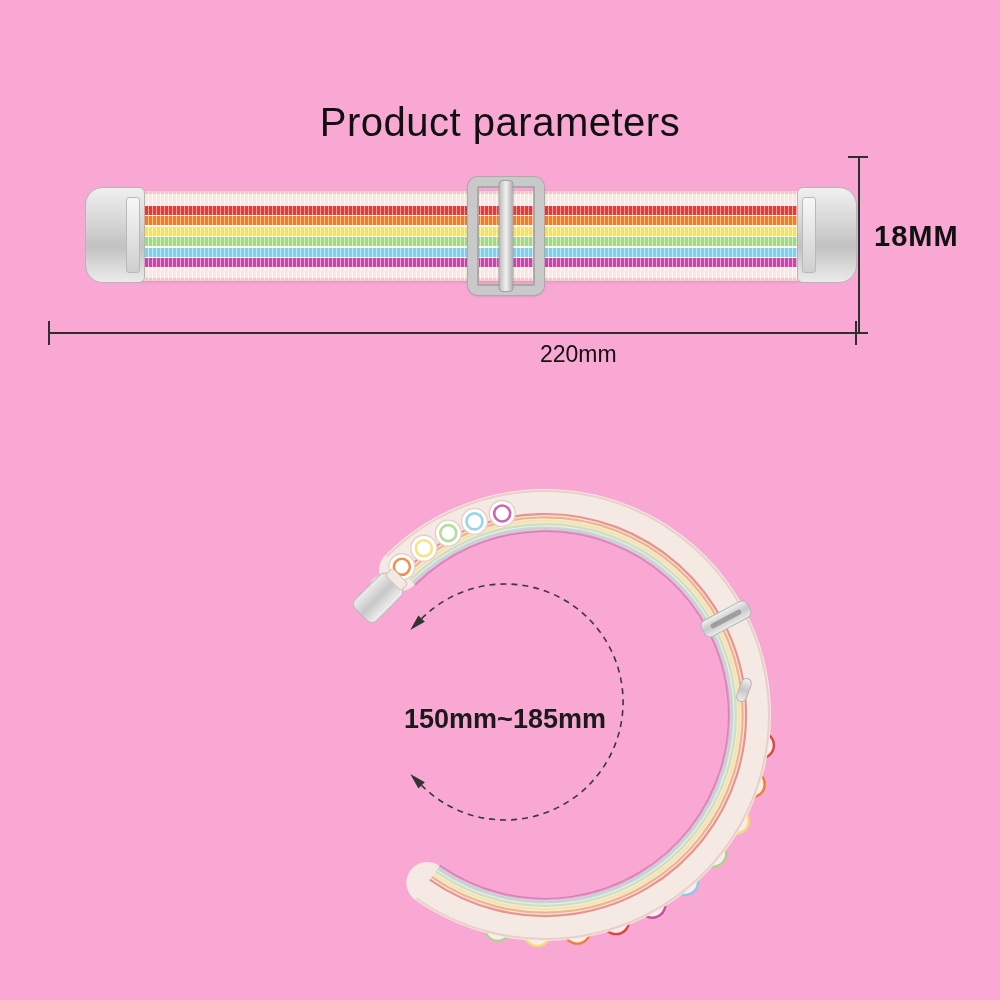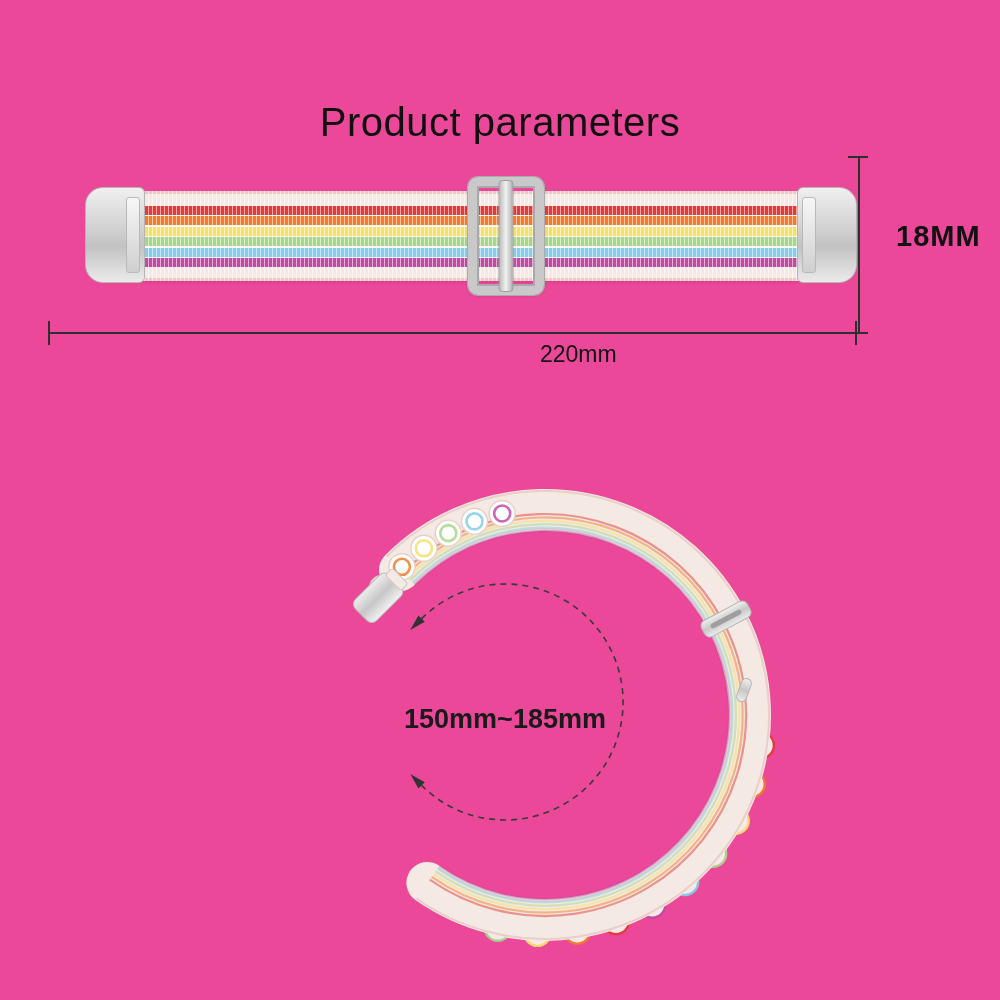--- a/index.html
+++ b/index.html
@@ -1,17 +1,17 @@
 <!DOCTYPE html>
 <html style="--metal: #d0d0d0;"><head>
 <meta charset="utf-8">
 <style>
   html,body{margin:0;padding:0;background:#ffffff;}
   .stage{
-    position:relative;width:1000px;height:1000px;margin:0 auto;background:#ec4899;
+    position:relative;width:1000px;height:1000px;margin:0 auto;background:#f9a8d4;
     font-family:"Liberation Sans", sans-serif;overflow:hidden;
   }
   .title{
     position:absolute;top:100px;left:0;width:100%;text-align:center;
     font-size:40px;font-weight:500;color:#101010;margin:0;letter-spacing:.5px;
   }
   
   .band{
     position:absolute;left:140px;top:191px;width:660px;height:90px;z-index:1;
     display:flex;flex-direction:column;box-shadow:0 1px 3px rgba(0,0,0,.12);
@@ -45,21 +45,21 @@
   }
   .buckle .bar{
     position:absolute;left:50%;transform:translateX(-50%);top:-6px;bottom:-6px;width:13px;
     background:linear-gradient(90deg,#bdbdbd,#f1f1f1 50%,#b0b0b0);
     border:1px solid #9e9e9e;border-radius:4px;
   }
   
   .vline{position:absolute;width:2px;background:#2f2f2f;z-index:6;}
   .hline{position:absolute;height:2px;background:#2f2f2f;z-index:6;}
   .dim-label{position:absolute;color:#111;z-index:7;white-space:nowrap;}
-  .width-label{left:874px;top:220px;font-size:29px;font-weight:700;letter-spacing:1px;margin-left:22px;}
+  .width-label{left:874px;top:220px;font-size:29px;font-weight:700;letter-spacing:1px;}
   .length-label{left:540px;top:341px;font-size:23px;font-weight:500;}
   
   #loop-svg{position:absolute;left:0;top:0;pointer-events:none;}
   #loop-svg text{font-family:"Liberation Sans", sans-serif;font-size:27px;font-weight:700;fill:#1a1a1a;}
 </style>
 </head>
 <body>
 
 <div class="stage">
 

